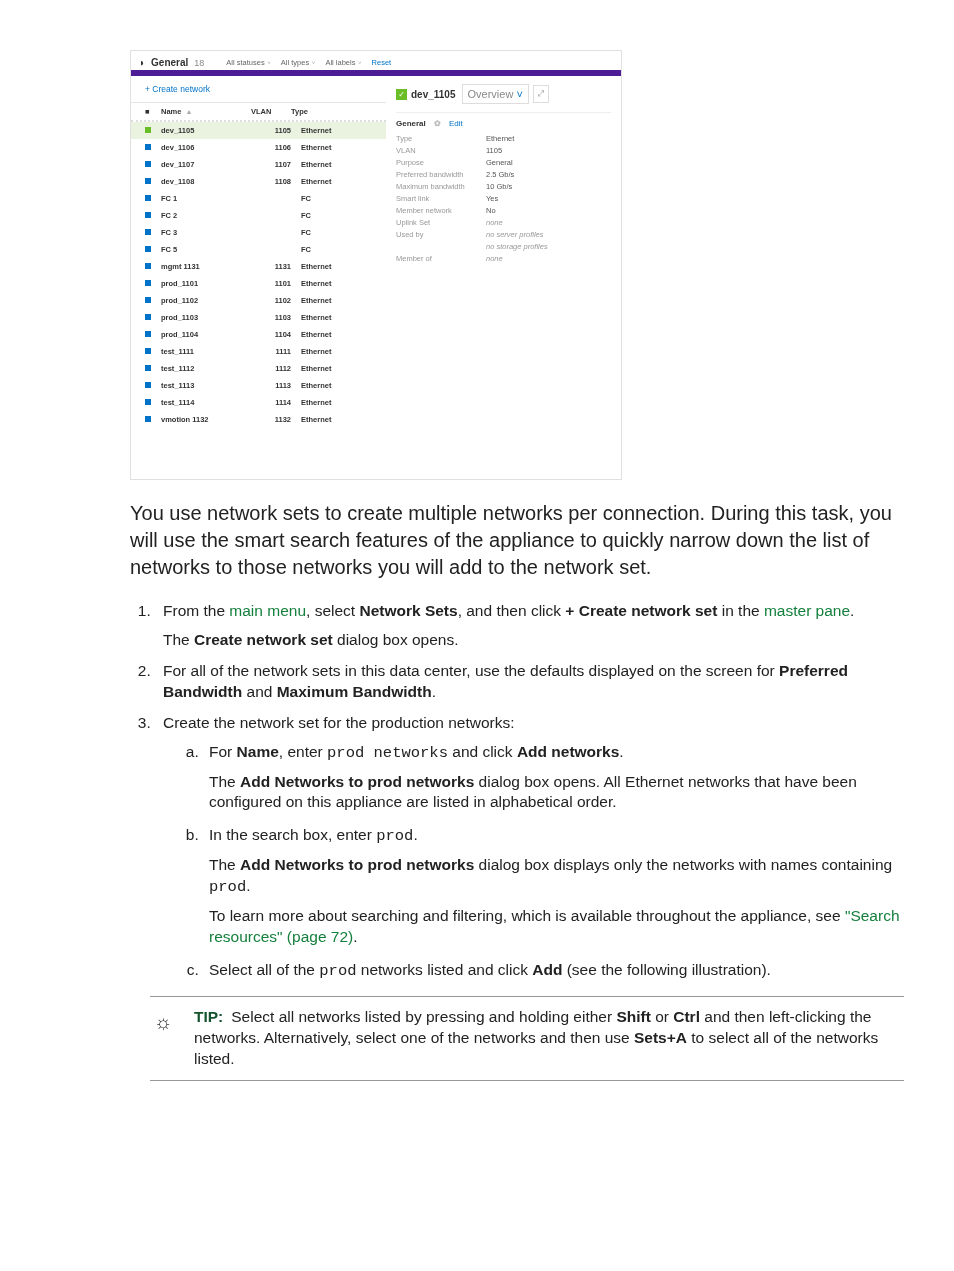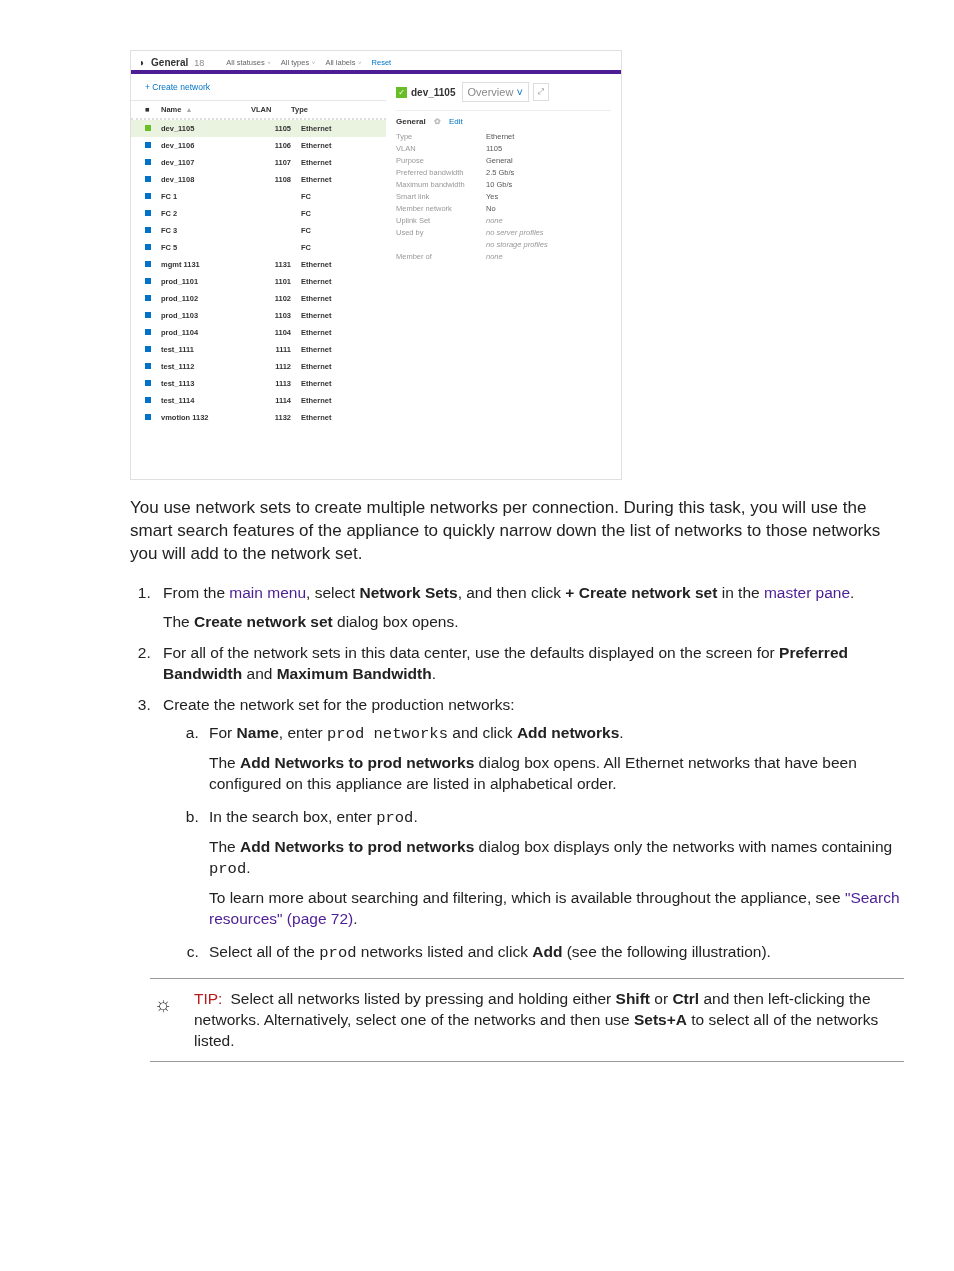--- a/index.html
+++ b/index.html
@@ -51,21 +51,21 @@
     color: #aaa;
     font-size: 6px;
     margin-left: 1px;
   }
   .shot-header .reset {
     color: #0073c8;
     margin-left: 4px;
     font-size: 7.5px;
   }
   .shot-body {
-    border-top: 4px solid #4c1d95;
+    border-top: 6px solid #4c1d95;
     display: flex;
   }
   .master {
     width: 255px;
   }
   .create {
     color: #0073c8;
     padding: 8px 10px 8px 14px;
     font-size: 8.5px;
     border-bottom: 1px solid #e5e5e5;
@@ -169,21 +169,21 @@
   .kv .v.it { font-style: italic; color:#999;}
   
   .section-title {
     color: #0073c8;
     font-weight: 300;
     font-size: 22px;
     margin: 28px 0 10px 0;
   }
   .body-text {
     margin-left: 80px;
-    font-size: 17px;
+    font-size: 20px;
     line-height: 1.35;
   }
   ol.main {
     margin: 12px 0 0 80px;
     padding-left: 25px;
     font-size: 15.5px;
     line-height: 1.35;
   }
   ol.main > li {
     margin-bottom: 10px;
@@ -191,41 +191,41 @@
   }
   ol.sub {
     list-style-type: lower-alpha;
     margin: 8px 0 0 0;
     padding-left: 40px;
   }
   ol.sub > li {
     margin-bottom: 12px;
     padding-left: 6px;
   }
-  .link { color: #4c1d95; }
+  .link { color: #15803d; }
   .mono { font-family: "Courier New", monospace; }
   
   .tip-wrap {
     margin: 14px 0 0 100px;
     border-top: 1px solid #999;
     border-bottom: 1px solid #999;
     padding: 10px 0 10px 0;
     display: flex;
     font-size: 15.5px;
     line-height: 1.35;
   }
   .tip-icon {
     width: 40px;
     font-size: 18px;
     text-align: left;
     padding-left: 4px;
     color:#333;
   }
   .tip-body { flex: 1; padding-right: 10px;}
-  .tip-body .tip-label { color: #b91c1c; font-weight: normal; margin-right: 8px;}
+  .tip-body .tip-label { color: #14532d; font-weight: bold; margin-right: 8px;}
 </style>
 </head>
 <body>
 <div class="page">
 
 <div class="shot">
   <div class="shot-header">
     <span class="glyph">◗</span>
     <span class="title">General</span>
     <span class="count">18</span>

